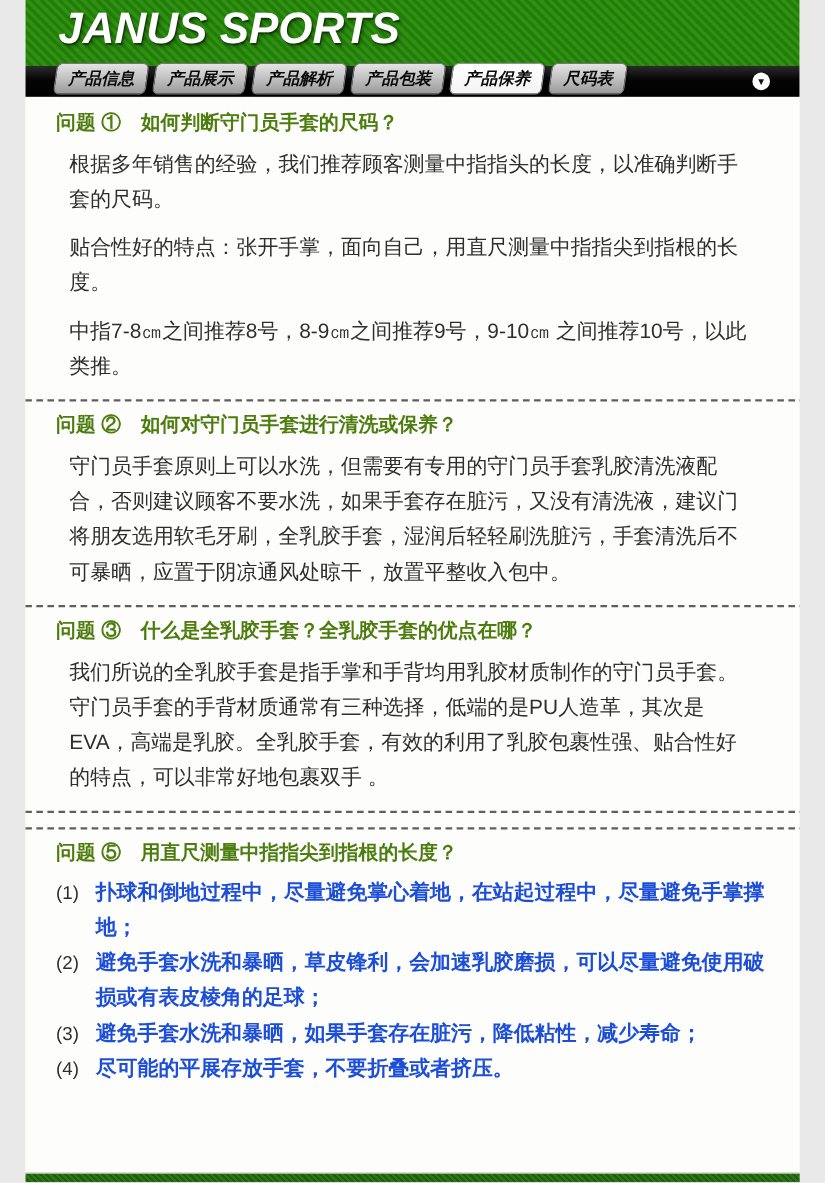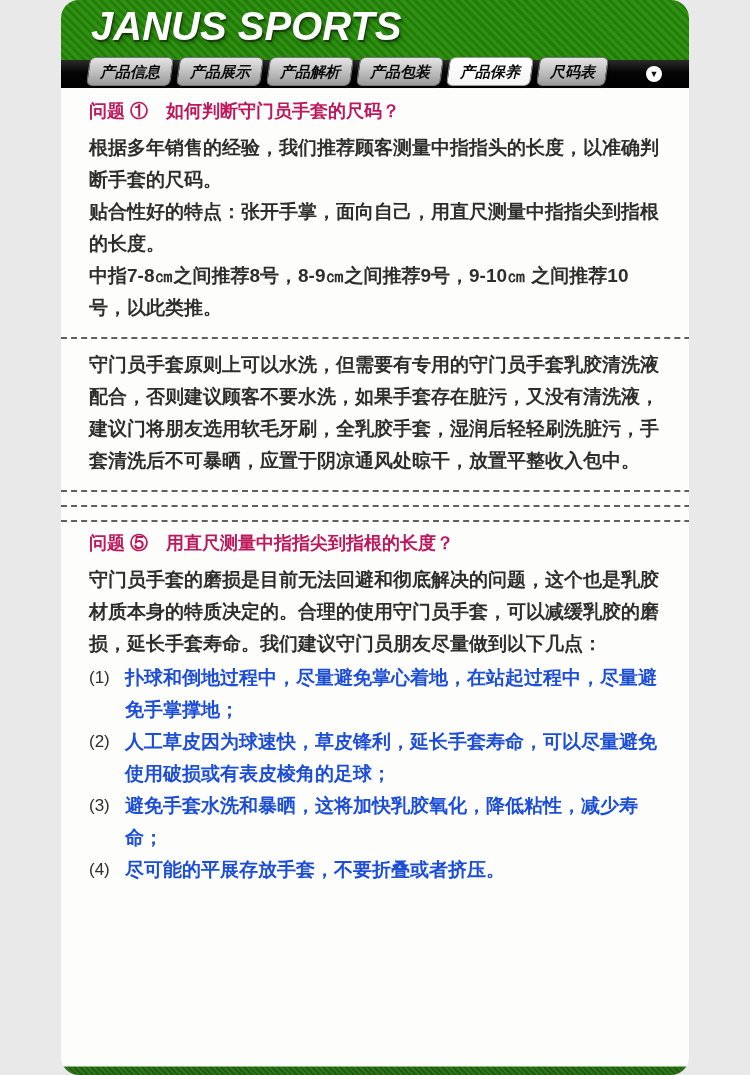--- a/index.html
+++ b/index.html
@@ -1,16 +1,16 @@
 <!DOCTYPE html>
 <html><head>
 <meta charset="utf-8">
 <style>
   html,body { margin:0; padding:0; background:#e9e9e9; font-family:"Liberation Sans", sans-serif; }
-  .page { position:relative; width:628px; height:1075px; margin:0 auto; background:#fdfdfb; overflow:hidden;border-radius:18px; }
+  .page { position:relative; width:704px; height:1075px; margin:0 auto; background:#fdfdfb; overflow:hidden; }
 
   
   .header {
     height:60px;
     background:repeating-linear-gradient(45deg,#2e9112 0 3px,#247d0a 3px 6px);
     position:relative;
   }
   .logo {
     position:absolute; left:30px; top:4px;
     font-size:40px; font-weight:bold; font-style:italic;
@@ -41,22 +41,22 @@
     position:absolute; right:27px; top:6px;
     width:16px; height:16px; border-radius:50%;
     background:#fff; color:#111;
     font-size:9px; line-height:16px; text-align:center;
     cursor:pointer;
   }
 
   
   .content { padding-top:2px; }
   .section { padding:10px 28px 0 28px; }
-  .q-title { color:#be185d; font-size:18px; line-height:22px; margin:0 0 10px 0; }
-  .q-body p { margin:0; color:#2e2e2e; font-size:19px; line-height:32px; font-weight:bold; }
+  .q-title { color:#4d7c0f; font-size:18px; line-height:22px; margin:0 0 10px 0; }
+  .q-body p { margin:12px; color:#2e2e2e; font-size:19px; line-height:32px; font-weight:normal; }
   .sep {
     border:none; border-top:2px dashed #5f5f5f;
     margin:13px 0 0 0; height:0; width:750px;
   }
 
   .qlist { margin-top:2px; }
   .qlist .li { display:flex; }
   .qlist .num { width:36px; flex:0 0 36px; color:#2e2e2e; font-size:17px; line-height:32px; font-weight:normal; }
   .qlist .txt { flex:1; color:#1d4ed8; font-size:19px; line-height:32px; font-weight:bold; }
 
@@ -93,47 +93,51 @@
       <h3 class="q-title">问题 ①　如何判断守门员手套的尺码？</h3>
       <div class="q-body">
         <p>根据多年销售的经验，我们推荐顾客测量中指指头的长度，以准确判断手套的尺码。</p>
         <p>贴合性好的特点：张开手掌，面向自己，用直尺测量中指指尖到指根的长度。</p>
         <p>中指7-8㎝之间推荐8号，8-9㎝之间推荐9号，9-10㎝ 之间推荐10号，以此类推。</p>
       </div>
     </div>
     <hr class="sep">
 
     <div class="section">
+      <h3 class="q-title">问题 ②　如何对守门员手套进行清洗或保养？</h3>
       <div class="q-body">
         <p>守门员手套原则上可以水洗，但需要有专用的守门员手套乳胶清洗液配合，否则建议顾客不要水洗，如果手套存在脏污，又没有清洗液，建议门将朋友选用软毛牙刷，全乳胶手套，湿润后轻轻刷洗脏污，手套清洗后不可暴晒，应置于阴凉通风处晾干，放置平整收入包中。</p>
       </div>
     </div>
     <hr class="sep">
 
+    <div class="section">
+      <h3 class="q-title">问题 ③　什么是全乳胶手套？全乳胶手套的优点在哪？</h3>
+      <div class="q-body">
+        <p>我们所说的全乳胶手套是指手掌和手背均用乳胶材质制作的守门员手套。守门员手套的手背材质通常有三种选择，低端的是PU人造革，其次是EVA，高端是乳胶。全乳胶手套，有效的利用了乳胶包裹性强、贴合性好的特点，可以非常好地包裹双手 。</p>
+      </div>
+    </div>
     <hr class="sep">
 
     <hr class="sep">
 
     <div class="section">
       <h3 class="q-title">问题 ⑤　用直尺测量中指指尖到指根的长度？</h3>
-      <div class="q-body">
-        <p>守门员手套的磨损是目前无法回避和彻底解决的问题，这个也是乳胶材质本身的特质决定的。合理的使用守门员手套，可以减缓乳胶的磨损，延长手套寿命。我们建议守门员朋友尽量做到以下几点：</p>
-      </div>
       <div class="qlist">
         <div class="li">
           <span class="num">(1)</span>
           <span class="txt">扑球和倒地过程中，尽量避免掌心着地，在站起过程中，尽量避免手掌撑地；</span>
         </div>
         <div class="li">
           <span class="num">(2)</span>
-          <span class="txt">人工草皮因为球速快，草皮锋利，延长手套寿命，可以尽量避免使用破损或有表皮棱角的足球；</span>
+          <span class="txt">避免手套水洗和暴晒，草皮锋利，会加速乳胶磨损，可以尽量避免使用破损或有表皮棱角的足球；</span>
         </div>
         <div class="li">
           <span class="num">(3)</span>
-          <span class="txt">避免手套水洗和暴晒，这将加快乳胶氧化，降低粘性，减少寿命；</span>
+          <span class="txt">避免手套水洗和暴晒，如果手套存在脏污，降低粘性，减少寿命；</span>
         </div>
         <div class="li">
           <span class="num">(4)</span>
           <span class="txt">尽可能的平展存放手套，不要折叠或者挤压。</span>
         </div>
       </div>
     </div>
 
   </div>
 

